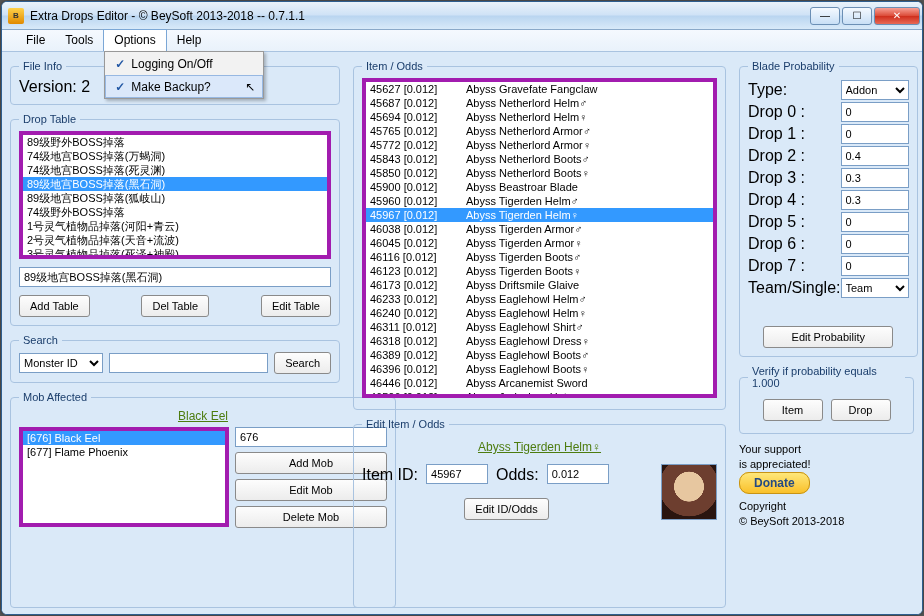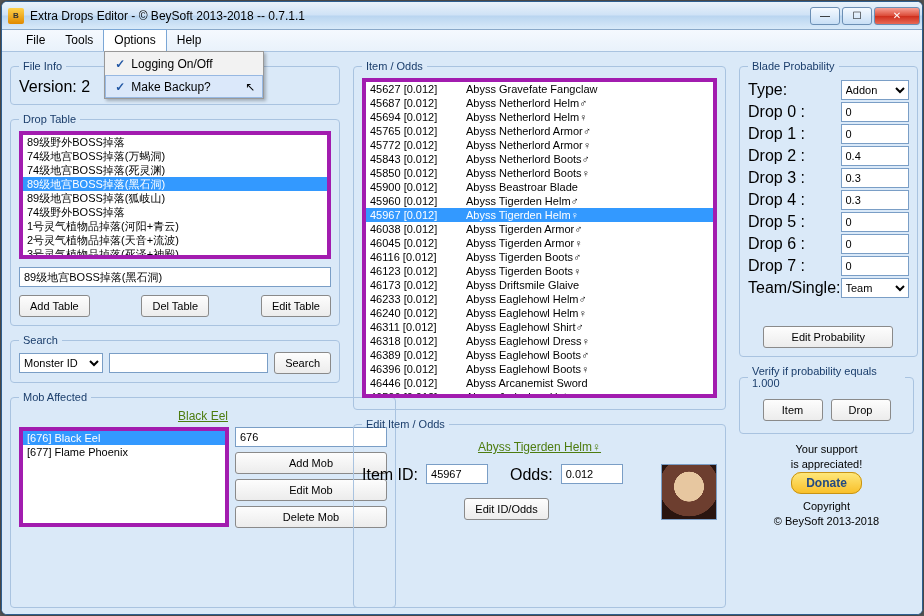--- a/index.html
+++ b/index.html
@@ -230,21 +230,21 @@
         </fieldset>
 
         <fieldset style="flex:1">
           <legend>Edit Item / Odds</legend>
           <div style="text-align:center;margin:4px 0 10px"><span class="link">Abyss Tigerden Helm♀</span></div>
           <div style="display:flex;gap:10px">
             <div style="flex:1">
               <div style="display:flex;align-items:flex-end;gap:8px">
                 <span class="rlabel">Item ID:</span>
                 <input class="txt" style="width: 62px;" value="45967">
-                <span class="rlabel" style="margin-left:14px">Odds:</span>
+                <span class="rlabel" style="">Odds:</span>
                 <input class="txt" style="width: 62px;" value="0.012">
               </div>
               <div style="text-align:center;margin-top:14px">
                 <button class="btn">Edit ID/Odds</button>
               </div>
             </div>
             <div class="thumb"></div>
           </div>
         </fieldset>
       </div>
@@ -300,21 +300,21 @@
         </fieldset>
 
         <fieldset>
           <legend>Verify if probability equals 1.000</legend>
           <div style="display:flex;gap:8px;justify-content:center;padding:4px 0">
             <button class="btn" style="width:60px">Item</button>
             <button class="btn" style="width:60px">Drop</button>
           </div>
         </fieldset>
 
-        <div style="text-align:center;font-size:11px;line-height:15px">
+        <div style="font-size:11px;line-height:15px">
           <div>Your support</div>
           <div>is appreciated!</div>
           <div style="margin:4px 0"><span class="donate">Donate</span></div>
           <div style="margin-top:8px">Copyright</div>
           <div>© BeySoft  2013-2018</div>
         </div>
       </div>
     </div>
   </div>
 </div>

